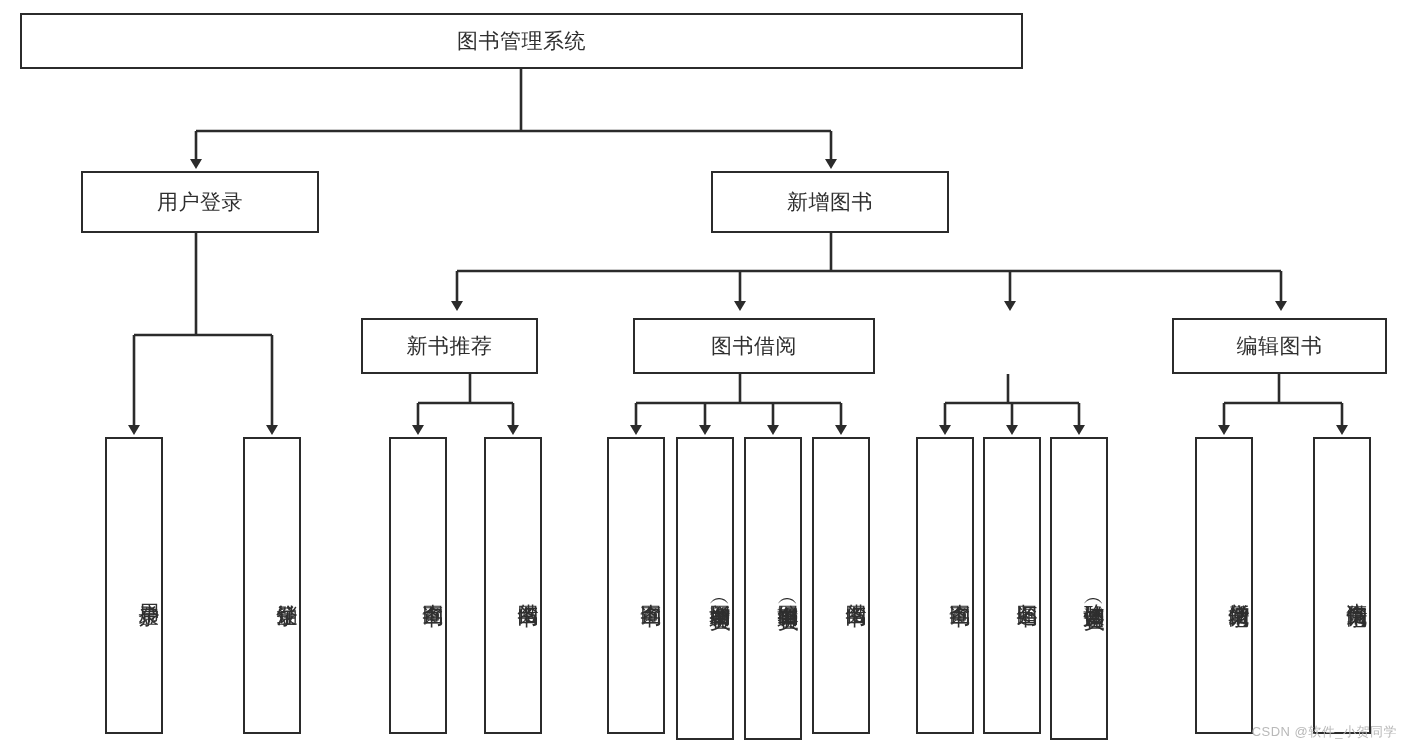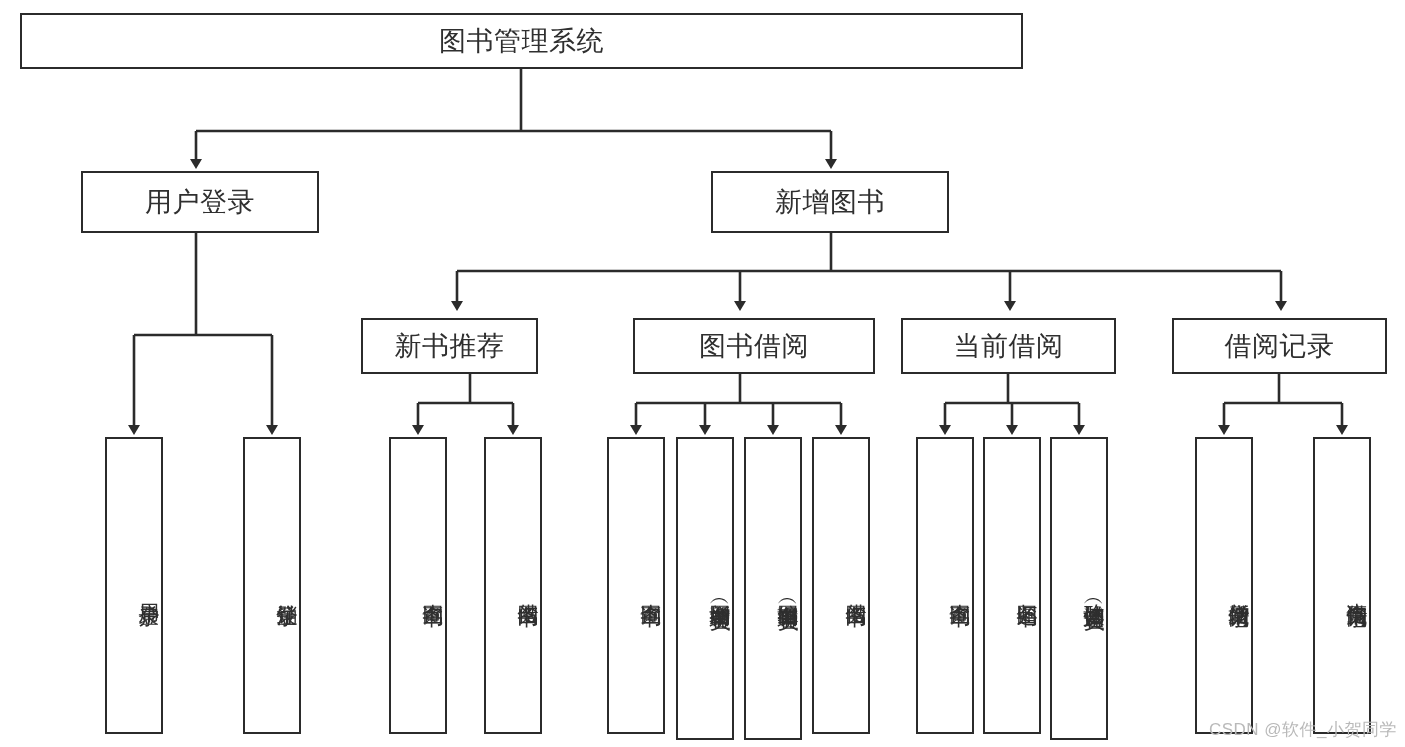--- a/index.html
+++ b/index.html
@@ -30,21 +30,21 @@
     box-sizing: border-box;
     border: 2px solid #2b2b2b;
     background: #ffffff;
     display: flex;
     align-items: center;
     justify-content: center;
     color: #2f2f2f;
     z-index: 2;
   }
   .node.h {
-    font-size: 27px;
+    font-size: 21px;
     line-height: 1.2;
     letter-spacing: 0.5px;
   }
   .node.v {
     writing-mode: vertical-rl;
     text-orientation: upright;
     font-size: 21px;
     line-height: 1.18;
     letter-spacing: 1px;
     align-items: flex-start;
@@ -56,21 +56,21 @@
     text-align: center;
   }
   .node.v .lbl {
     writing-mode: inherit;
     text-orientation: inherit;
   }
   #watermark {
     position: absolute;
     right: 8px;
     bottom: 6px;
-    font-size: 17px;
+    font-size: 13px;
     color: #b9b9b9;
     letter-spacing: 0.5px;
     z-index: 5;
     white-space: nowrap;
   }
 </style>
 </head>
 <body>
 
 <div id="canvas">
@@ -136,25 +136,22 @@
   <div class="node h" style="left:711px; top:171px; width:238px; height:62px;">
     <span class="lbl">新增图书</span>
   </div>
 
   <div class="node h" style="left:361px; top:318px; width:177px; height:56px;">
     <span class="lbl">新书推荐</span>
   </div>
   <div class="node h" style="left:633px; top:318px; width:242px; height:56px;">
     <span class="lbl">图书借阅</span>
   </div>
-  <div class="node h" style="left:901px; top:318px; width:215px; height:56px;">
-    <span class="lbl">当前借阅</span>
-  </div>
   <div class="node h" style="left:1172px; top:318px; width:215px; height:56px;">
-    <span class="lbl">借阅记录</span>
+    <span class="lbl">编辑图书</span>
   </div>
 
   <div class="node v" style="left:105px; top:437px; width:58px; height:297px;">
     <span class="lbl">用户登录</span>
   </div>
   <div class="node v" style="left:243px; top:437px; width:58px; height:297px;">
     <span class="lbl">注销登录</span>
   </div>
 
   <div class="node v" style="left:389px; top:437px; width:58px; height:297px;">

